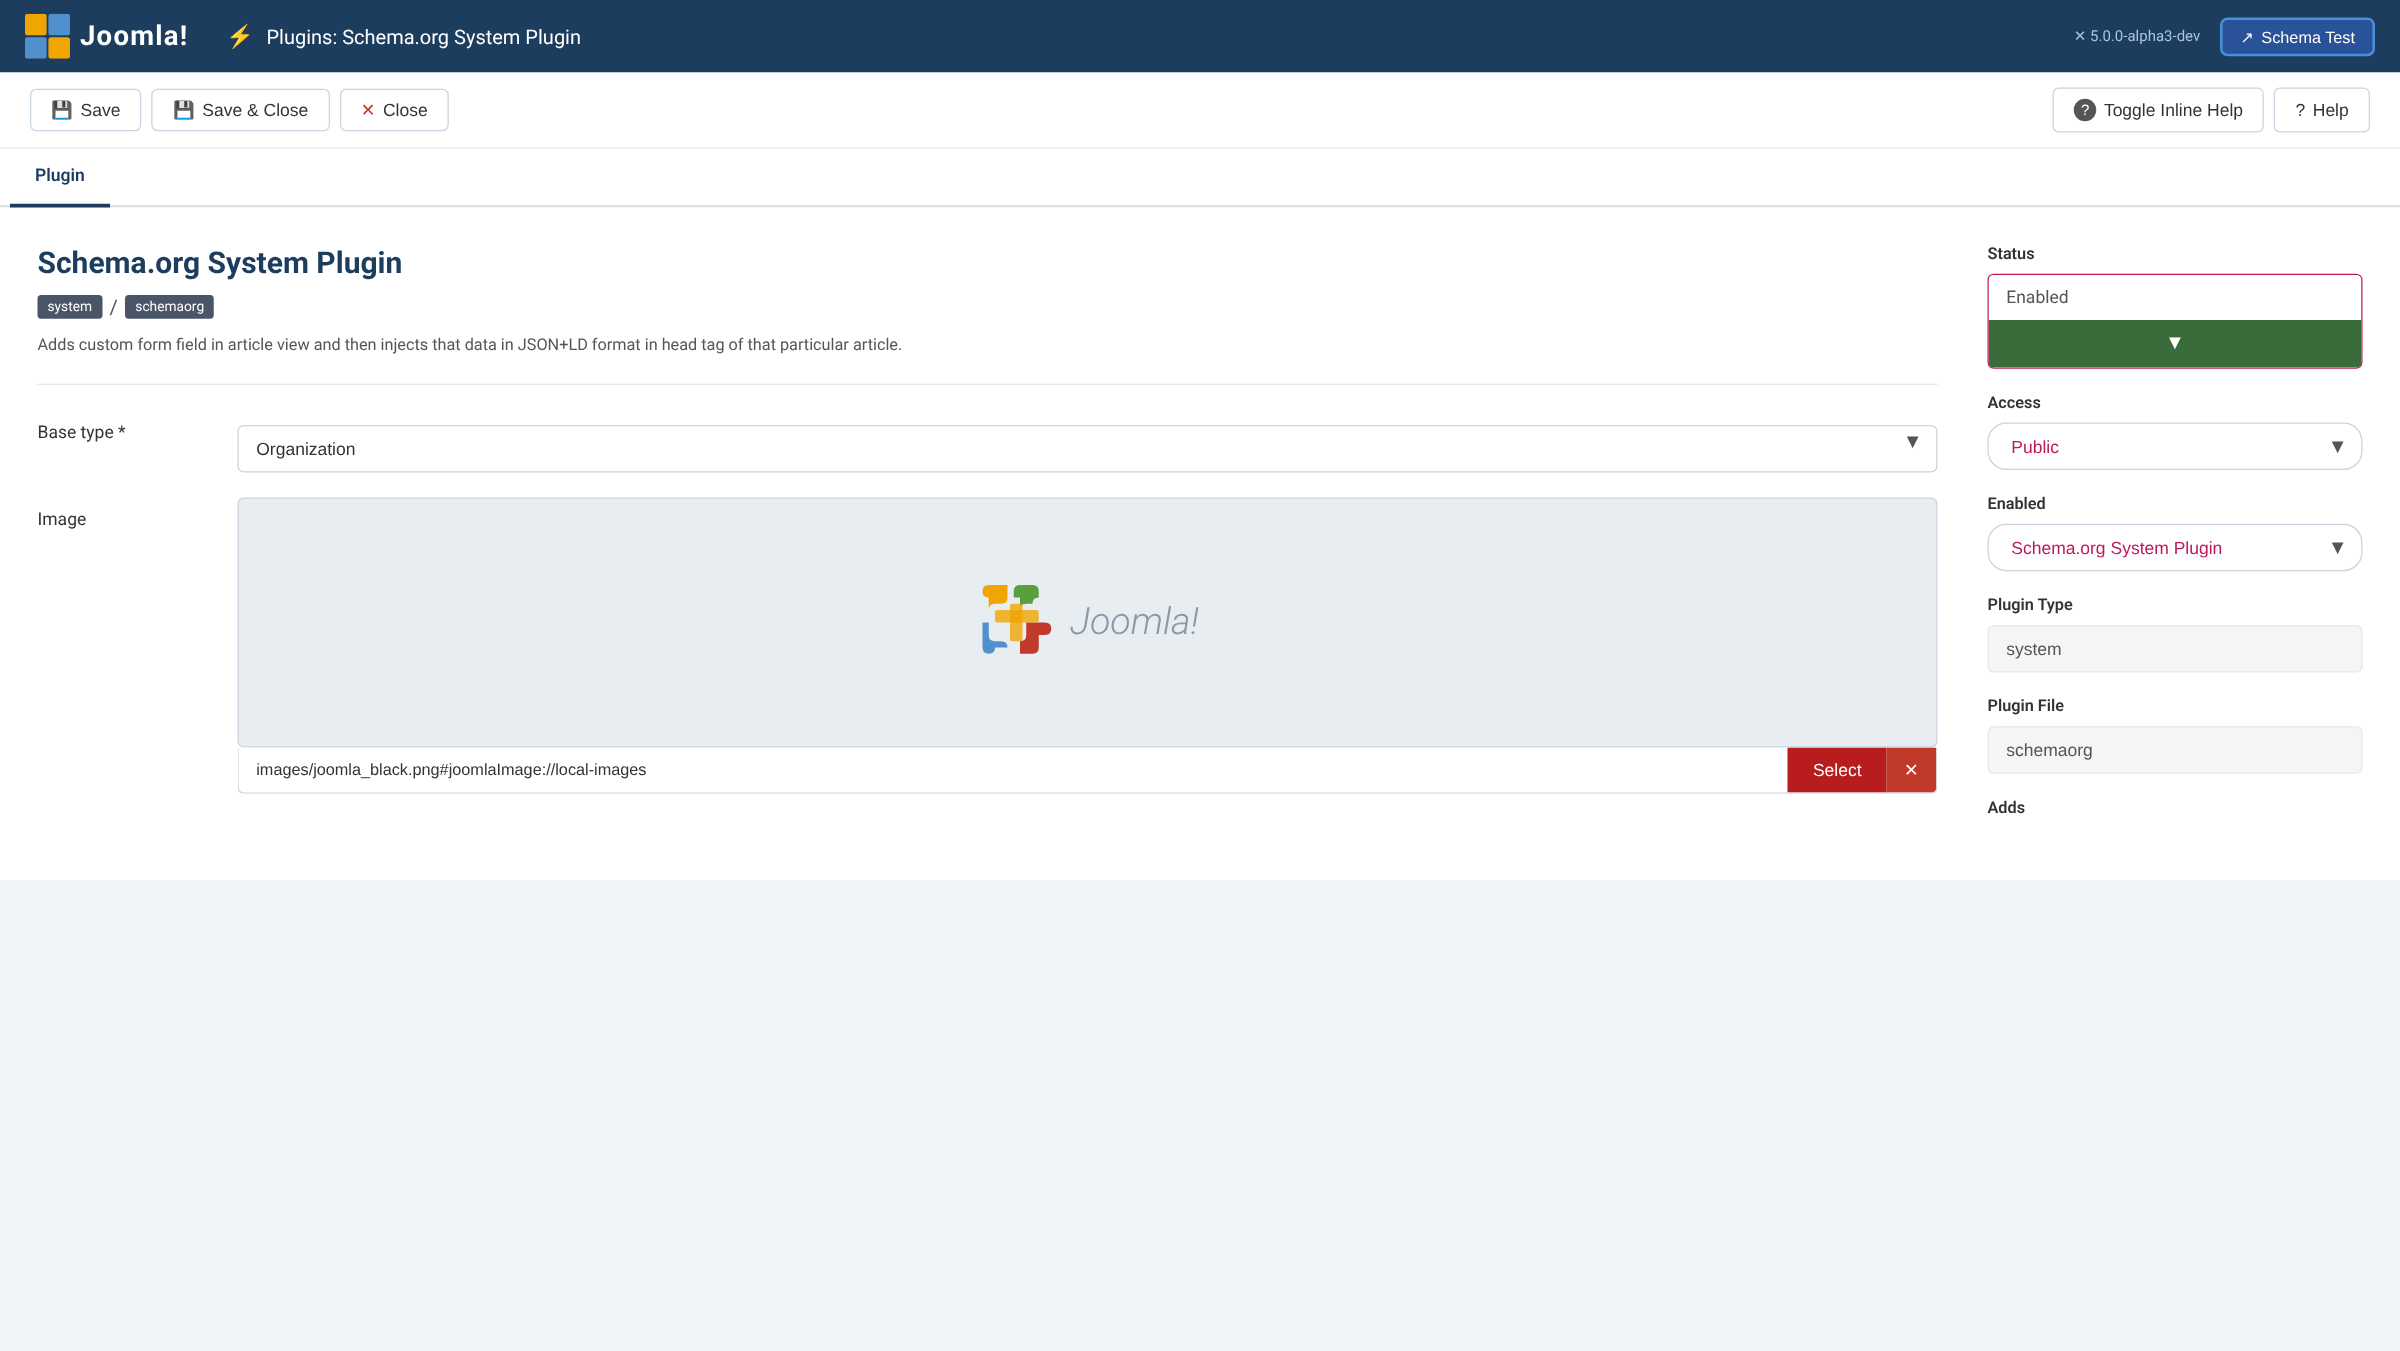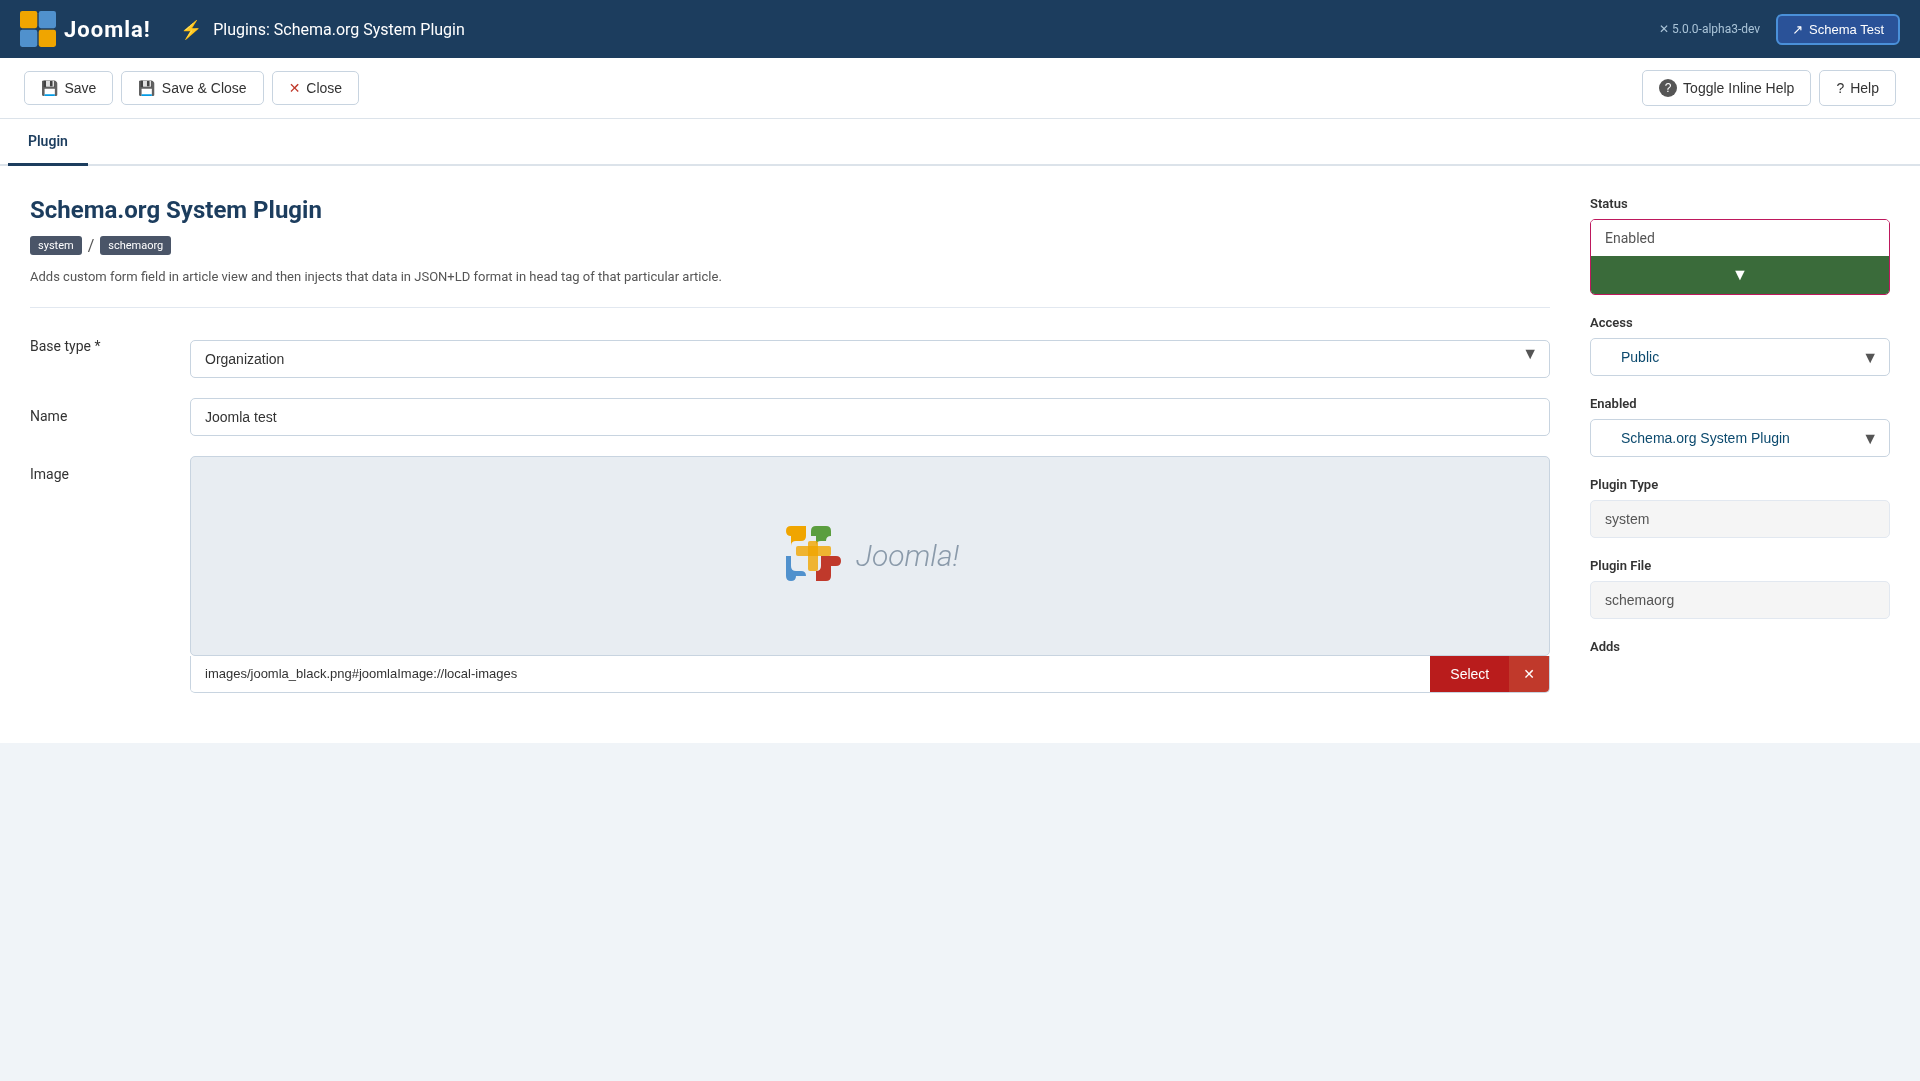--- a/index.html
+++ b/index.html
@@ -290,25 +290,25 @@
       border: none;
       padding: 10px 16px;
       cursor: pointer;
       font-size: 16px;
     }
     .sidebar-select-wrapper {
       position: relative;
     }
     .sidebar-select {
       width: 100%;
-      padding: 10px 30px;
-      border: 1px solid #c8d4e0;
-      border-radius: 5px;
-      font-size: 14px;
-      color: #0c4a6e;
+      padding: 10px 18px;
+      border: 1px solid #c8d4e0;
+      border-radius: 15px;
+      font-size: 14px;
+      color: #be185d;
       background: white;
       appearance: none;
       cursor: pointer;
     }
     .sidebar-select-arrow {
       position: absolute;
       right: 12px;
       top: 50%;
       transform: translateY(-50%);
       pointer-events: none;
@@ -402,28 +402,20 @@
           <select class="form-select">
             <option>Organization</option>
             <option>Person</option>
             <option>Article</option>
           </select>
           <span class="select-arrow">▼</span>
         </div>
       </div>
     </div>
 
-    <div class="form-row">
-      <label class="form-label">
-        <span>Name</span>
-      </label>
-      <div class="form-control-wrap">
-        <input type="text" class="form-input" value="Joomla test" style="">
-      </div>
-    </div>
 
     <div class="form-row">
       <label class="form-label">
         <span>Image</span>
       </label>
       <div class="form-control-wrap">
 
         <div class="image-container">
 
           <div class="joomla-logo-img">

